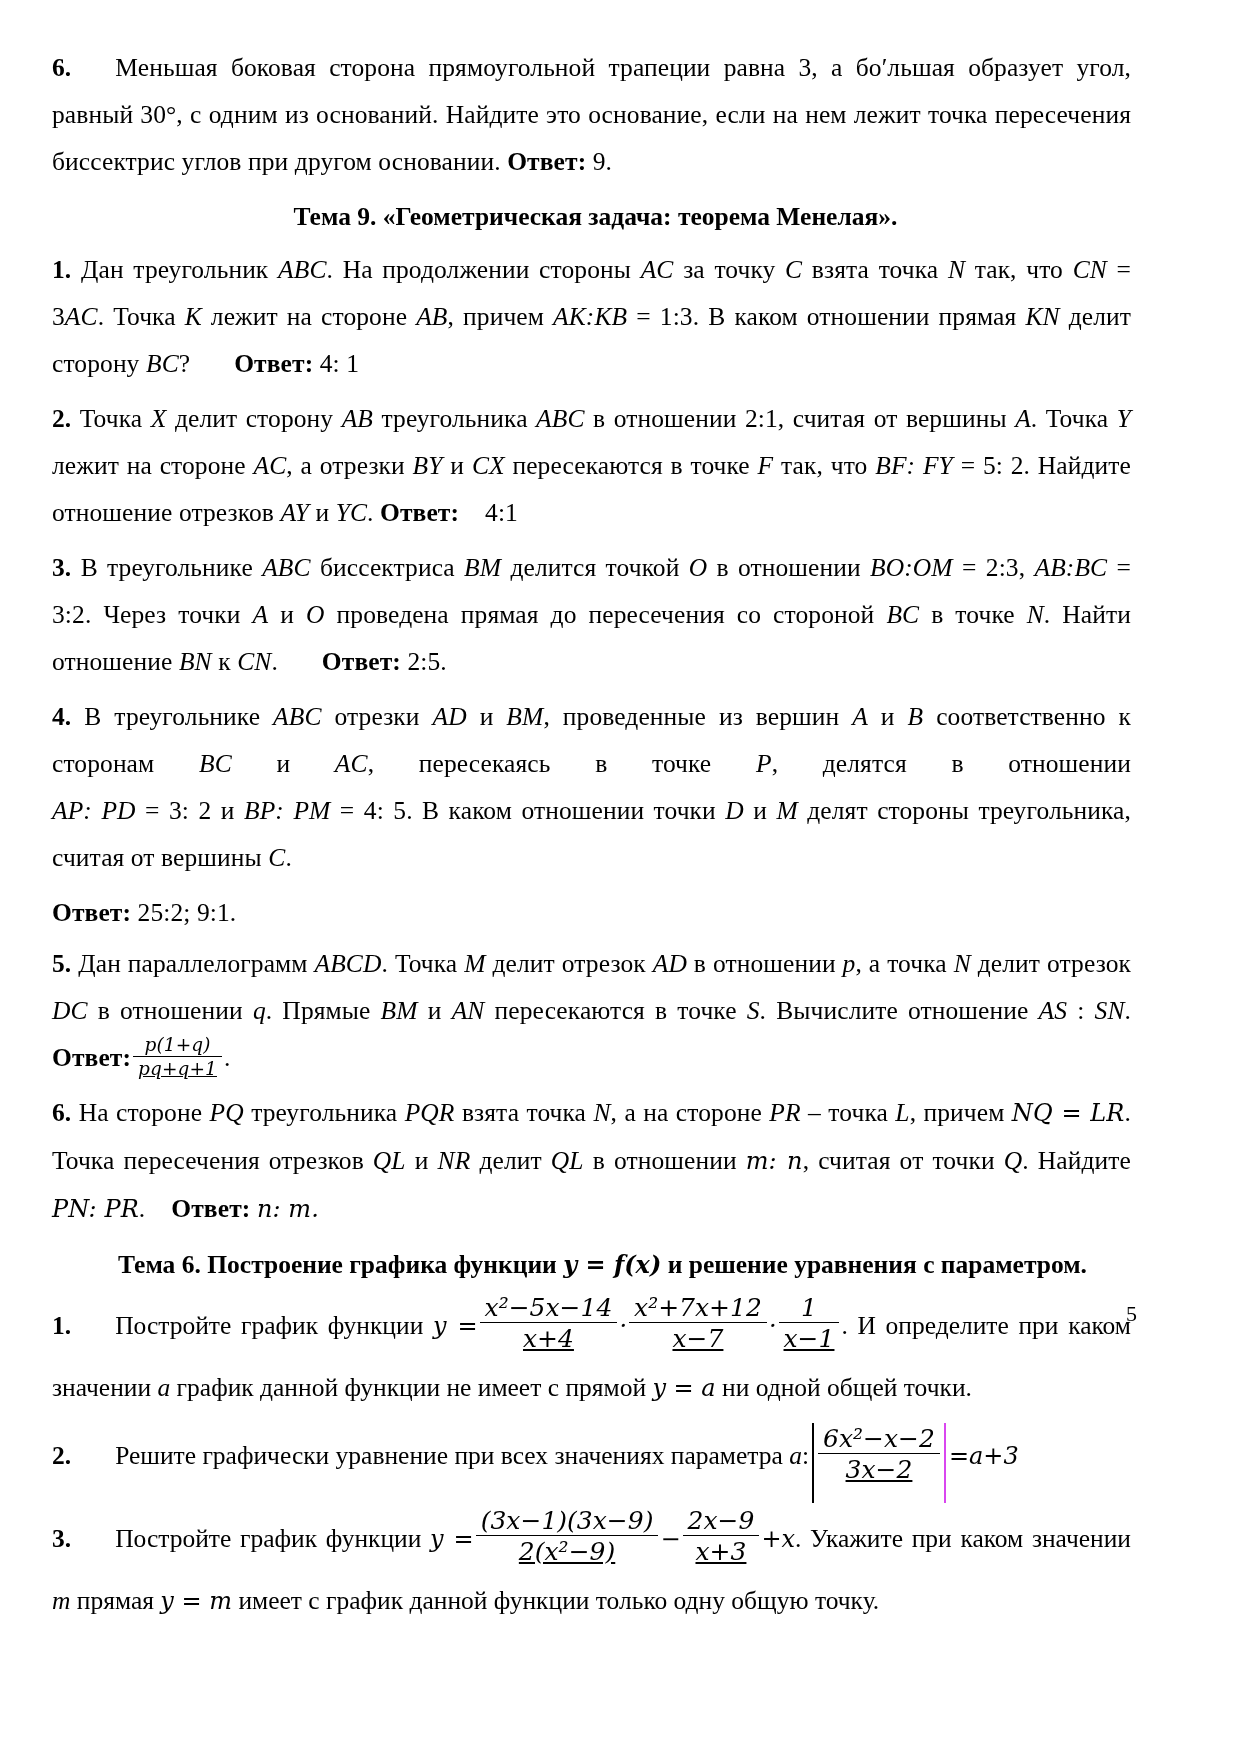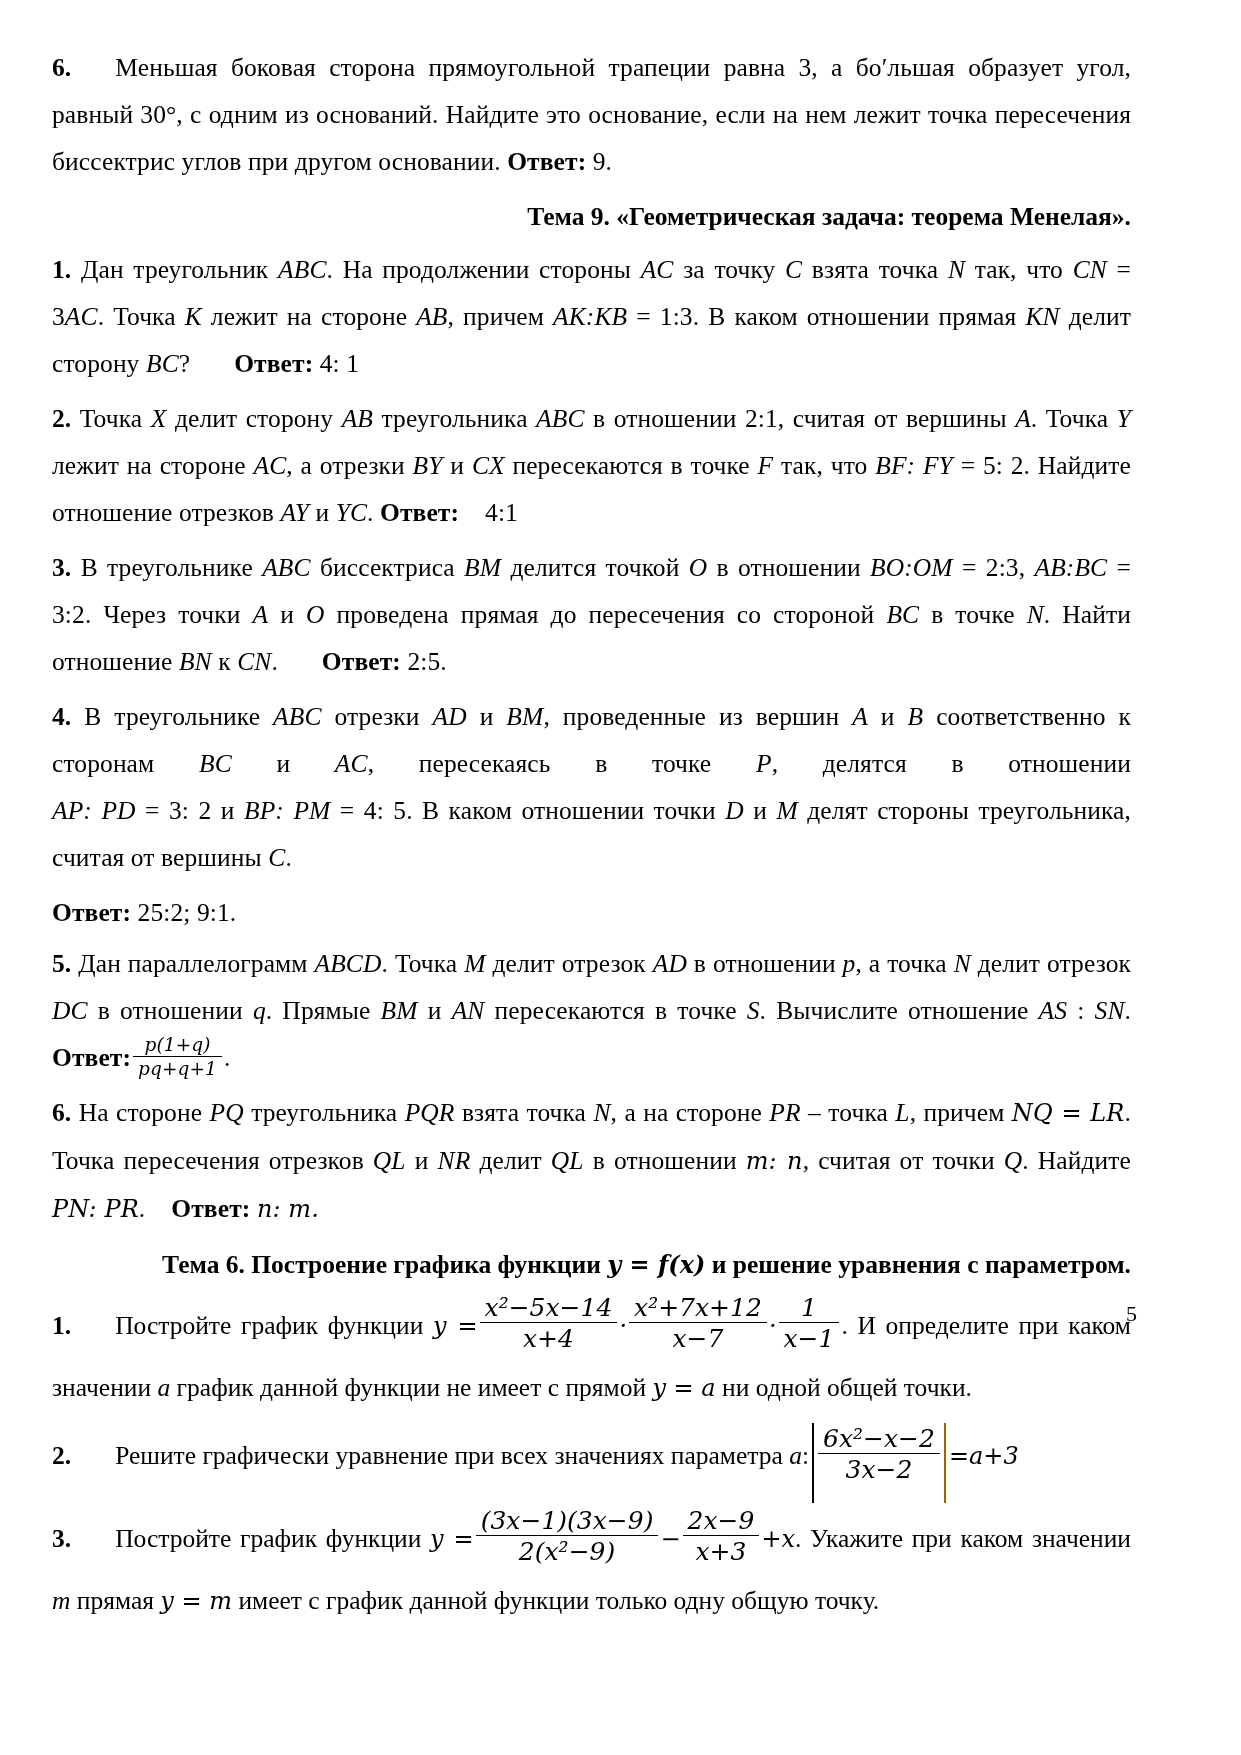--- a/index.html
+++ b/index.html
@@ -30,21 +30,21 @@
     text-align: justify;
     text-justify: inter-word;
     margin: 0 0 8px 0;
     letter-spacing: 0.1px;
   }
   .para.tight { margin-bottom: 4px; }
   .heading {
     font-size: 25.5px;
     line-height: 47px;
     font-weight: bold;
-    text-align: right;
+    text-align: center;
     margin: 0 0 6px 8px;
   }
   .heading.indent { padding-left: 14px; }
   .num {
     font-weight: bold;
   }
   .gap-sm { display: inline-block; width: 26px; }
   .gap-md { display: inline-block; width: 44px; }
   i, .v {
     font-style: italic;
@@ -66,27 +66,28 @@
     margin: 0 2px;
   }
   .frac > .nume {
     display: block;
     padding: 0 5px 1px 5px;
     border-bottom: 1.6px solid #000;
   }
   .frac > .deno {
     display: block;
     padding: 2px 5px 0 5px;
+    text-decoration: underline;
   }
   .frac.small { font-size: 18.5px; vertical-align: -0.5em; text-align: center; }
   .absbar {
     display: inline-block;
     vertical-align: -0.55em;
     border-left: 2px solid #000;
-    border-right: 2px solid #a16207;
+    border-right: 2px solid #d946ef;
     padding: 2px 4px;
     margin: 0 3px;
   }
   .absbar .frac { vertical-align: 0; margin: 0; }
   .eqline {
     font-size: 25.5px;
     line-height: 62px;
     text-align: justify;
     margin: 0 0 4px 0;
   }

